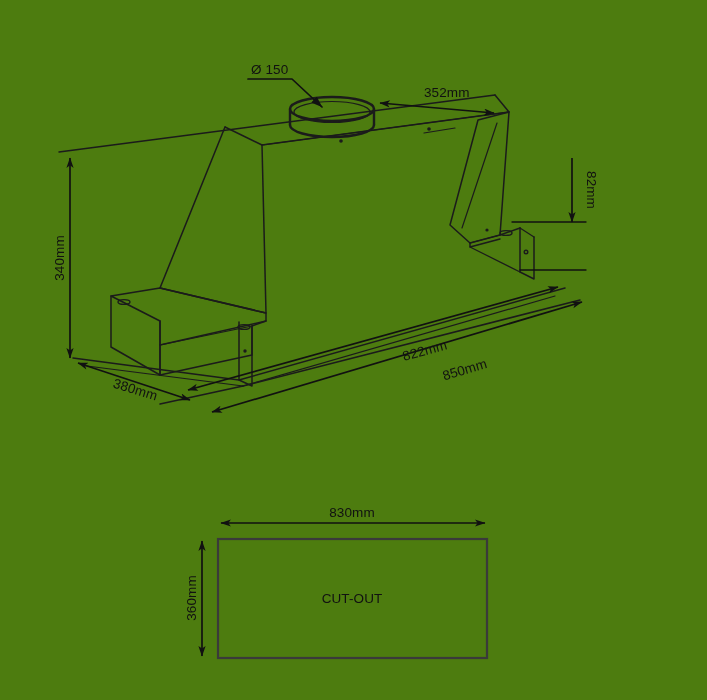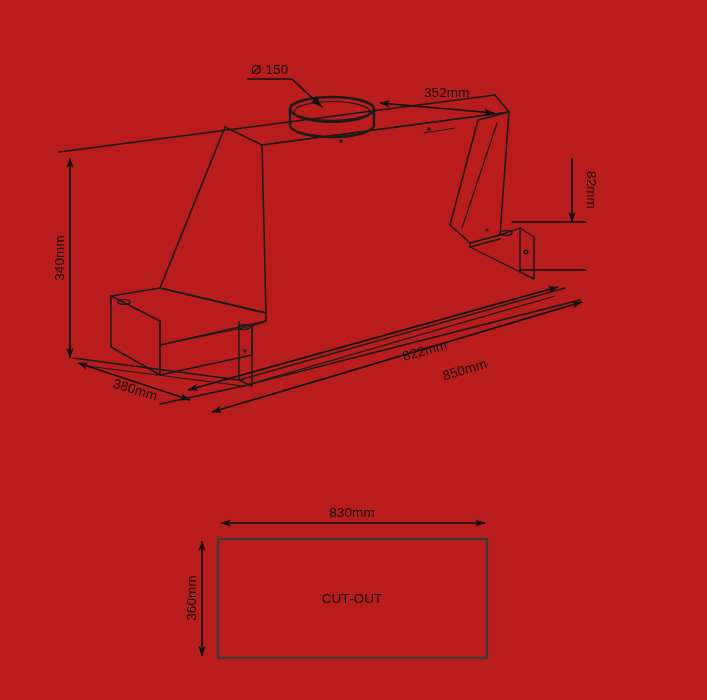--- a/index.html
+++ b/index.html
@@ -8,21 +8,21 @@
     padding: 0;
     background: #ffffff;
   }
   body {
     font-family: "Liberation Sans", sans-serif;
   }
   #sheet {
     position: relative;
     width: 707px;
     height: 700px;
-    background: #b91c1c;
+    background: #4d7c0f;
     overflow: hidden;
   }
   #sheet svg {
     position: absolute;
     top: 0;
     left: 0;
     width: 707px;
     height: 700px;
   }
   .ln {

